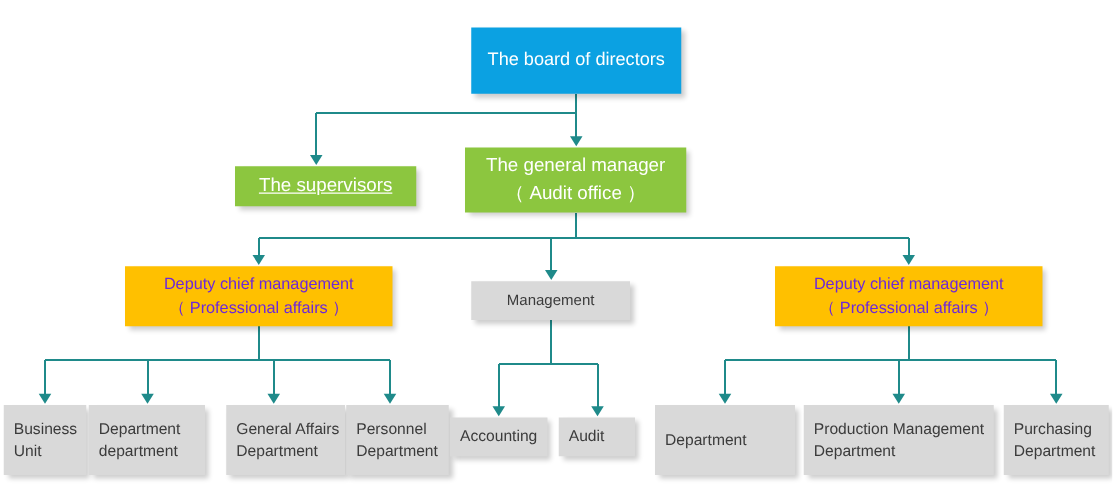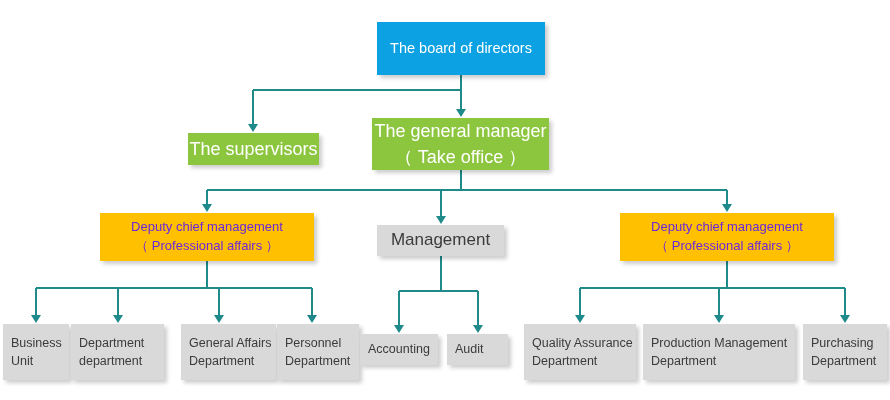--- a/index.html
+++ b/index.html
@@ -43,35 +43,35 @@
     color: #ffffff;
     align-items: center;
     text-align: center;
     font-size: 14.5px;
   }
   .node.green {
     background: #8CC63F;
     color: #ffffff;
     align-items: center;
     text-align: center;
-    font-size: 18px;
+    font-size: 15px;
   }
   .node.orange {
     background: #FFC000;
     color: #6d28d9;
     align-items: center;
     text-align: center;
     font-size: 13px;
   }
   .node.grey-center {
     background: #D9D9D9;
     color: #3B3B3B;
     align-items: center;
     text-align: center;
-    font-size: 17px;
+    font-size: 12px;
   }
   .node.grey-leaf {
     background: #D9D9D9;
     color: #3B3B3B;
     align-items: flex-start;
     text-align: left;
     font-size: 12.5px;
     padding-left: 8px;
     padding-right: 6px;
   }
@@ -134,26 +134,26 @@
       <path d="M714,315 L724,315 L719,323 Z" fill="#1F8A8A"></path>
       <line x1="727" y1="261" x2="727" y2="288" stroke="#1F8A8A" stroke-width="1.6" shape-rendering="crispEdges"></line>
       <line x1="727" y1="288" x2="845" y2="288" stroke="#1F8A8A" stroke-width="1.6" shape-rendering="crispEdges"></line>
       <line x1="845" y1="288" x2="845" y2="317" stroke="#1F8A8A" stroke-width="1.6" shape-rendering="crispEdges"></line>
       <path d="M840,315 L850,315 L845,323 Z" fill="#1F8A8A"></path>
     </svg>
   <div id="node-layer">
       <div class="node blue" style="left: 377px; top: 22px; width: 168px; height: 53px;">
         <span class="line">The board of directors</span>
       </div>
-      <div class="node green" style="left: 188px; top: 133px; width: 131px; height: 32px;">
+      <div class="node green" style="left: 188px; top: 133px; width: 145px; height: 32px; text-decoration: underline;">
         <span class="line">The supervisors</span>
       </div>
       <div class="node green" style="left: 372px; top: 118px; width: 177px; height: 52px;">
         <span class="line">The general manager</span>
-        <span class="line">（ Take office ）</span>
+        <span class="line">（ Audit office ）</span>
       </div>
       <div class="node orange" style="left: 100px; top: 213px; width: 214px; height: 48px;">
         <span class="line">Deputy chief management</span>
         <span class="line">（ Professional affairs ）</span>
       </div>
       <div class="node grey-center" style="left: 377px; top: 225px; width: 127px; height: 31px;">
         <span class="line">Management</span>
       </div>
       <div class="node orange" style="left: 620px; top: 213px; width: 214px; height: 48px;">
         <span class="line">Deputy chief management</span>
@@ -175,21 +175,20 @@
         <span class="line">Personnel</span>
         <span class="line">Department</span>
       </div>
       <div class="node grey-leaf" style="left: 360px; top: 334px; width: 78px; height: 31px;">
         <span class="line">Accounting</span>
       </div>
       <div class="node grey-leaf" style="left: 447px; top: 334px; width: 61px; height: 31px;">
         <span class="line">Audit</span>
       </div>
       <div class="node grey-leaf" style="left: 524px; top: 324px; width: 112px; height: 56px;">
-        <span class="line">Quality Assurance</span>
         <span class="line">Department</span>
       </div>
       <div class="node grey-leaf" style="left: 643px; top: 324px; width: 152px; height: 56px;">
         <span class="line">Production Management</span>
         <span class="line">Department</span>
       </div>
       <div class="node grey-leaf" style="left: 803px; top: 324px; width: 84px; height: 56px;">
         <span class="line">Purchasing</span>
         <span class="line">Department</span>
       </div>

